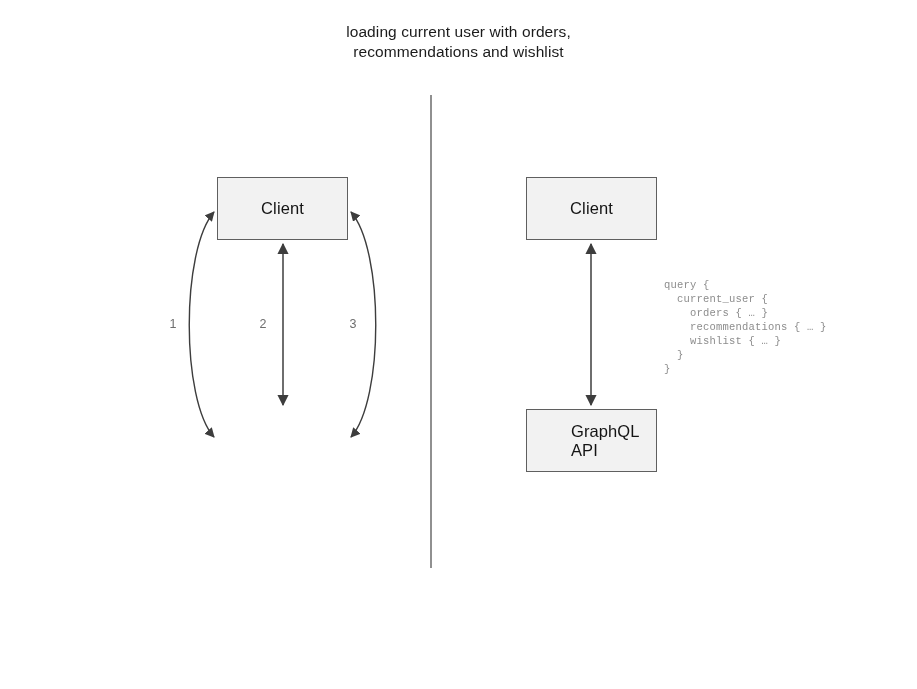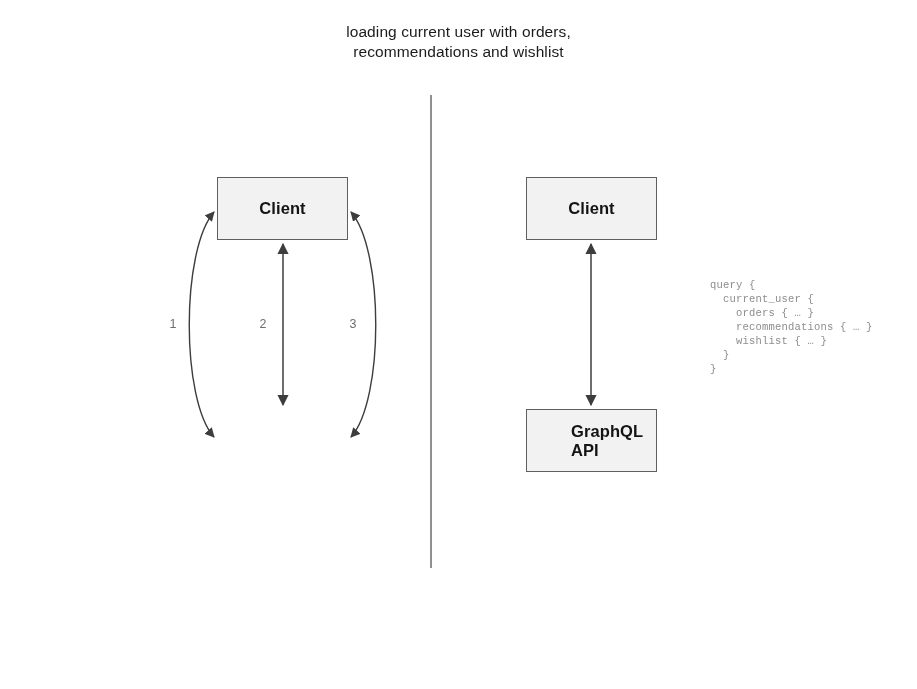--- a/index.html
+++ b/index.html
@@ -42,42 +42,42 @@
   
   .node-box {
     position: absolute;
     background: #f2f2f2;
     border: 1.4px solid #5f5f5f;
     box-sizing: border-box;
     display: flex;
     align-items: center;
     justify-content: center;
     font-size: 16.5px;
-    font-weight: 700;
+    font-weight: 400;
     color: #141414;
     letter-spacing: 0.1px;
   }
 
   #box-client-rest   { left: 217px; top: 177px; width: 131px; height: 63px; }
   #box-rest-api      { left: 217px; top: 409px; width: 131px; height: 63px; }
   #box-client-gql    { left: 526px; top: 177px; width: 131px; height: 63px; }
   #box-graphql-api   { left: 526px; top: 409px; width: 131px; height: 63px; padding-left: 44px; }
 
   
   .mono-block {
     position: absolute;
     font-family: "Liberation Mono", "DejaVu Sans Mono", monospace;
     font-size: 10.5px;
     line-height: 14px;
     color: #8d8d8d;
     white-space: pre;
     letter-spacing: 0.2px;
   }
   #rest-endpoints-list { left: 8px;   top: 178px; }
-  #graphql-query-block { left: 664px; top: 278px; margin-left: 46px; }
+  #graphql-query-block { left: 664px; top: 278px; }
 
   
   .arrow-label {
     position: absolute;
     font-size: 12.5px;
     color: #6e6e6e;
     text-align: center;
     width: 20px;
   }
   #arrow-label-1 { left: 163px; top: 317px; }

